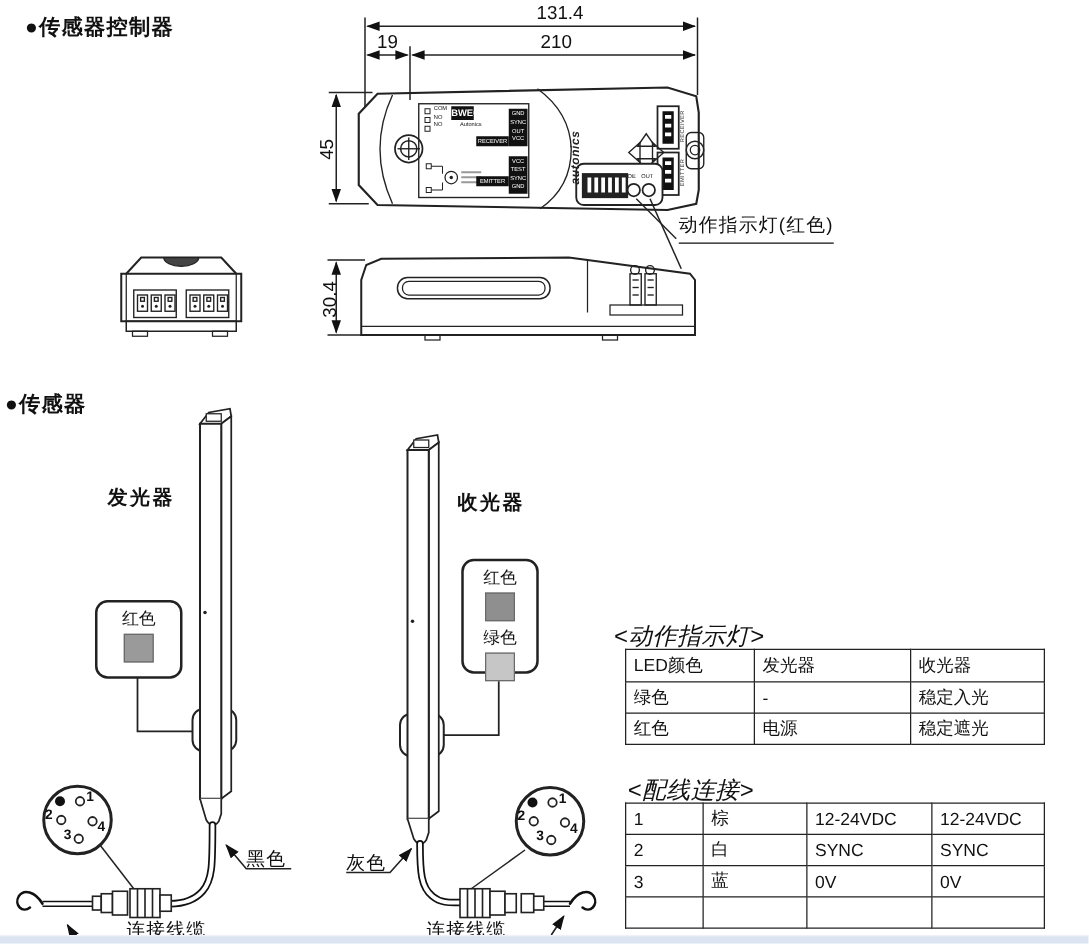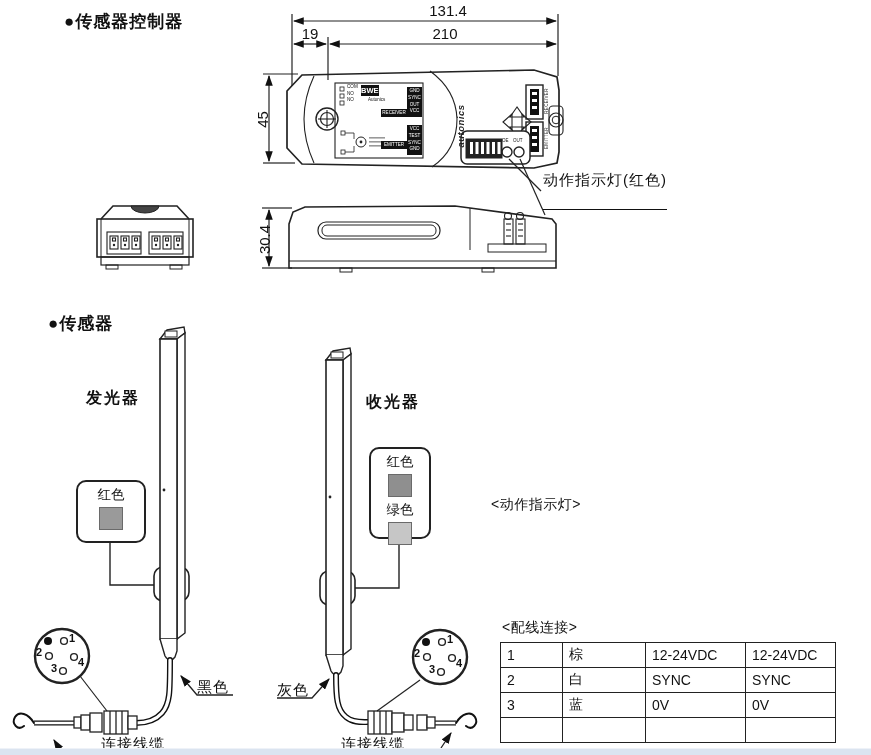--- a/index.html
+++ b/index.html
@@ -1,38 +1,38 @@
 <!DOCTYPE html>
 <html><head>
 <meta charset="utf-8">
 <style>
   html,body{margin:0;padding:0;background:#fff;}
   #page{position:relative;width:871px;height:755px;background:#fff;overflow:hidden;
         font-family:"Liberation Sans","DejaVu Sans",sans-serif;color:#111;}
   .abs{position:absolute;}
-  .h1{font-size:17px;font-weight:bold;letter-spacing:1px;margin-left:44px;}
+  .h1{font-size:17px;font-weight:bold;letter-spacing:1px;}
   .dim{font-size:15px;color:#111;text-align:center;}
   .vdim{font-size:15px;color:#111;text-align:center;transform:rotate(-90deg);transform-origin:center;}
   .sensor-name{font-size:16px;font-weight:bold;letter-spacing:2px;}
   .ann{font-size:15px;letter-spacing:1px;}
-  .ul{border-bottom:1.6px solid #111;padding-bottom:19px;}
+  .ul{border-bottom:1.6px solid #111;padding-bottom:4px;}
   .callout-box{position:absolute;border:2px solid #222;border-radius:10px;background:#fff;text-align:center;}
   .callout-box .lbl{font-size:13.5px;margin-top:4px;}
   .sq{margin:3px auto 0 auto;width:22px;height:21px;border:1px solid #6a6a6a;}
   .tiny{font-size:4.6px;line-height:6.6px;letter-spacing:0;color:#111;white-space:pre-line;}
   .badge{background:#111;color:#fff;text-align:center;overflow:hidden;}
   .pinblock{background:#111;color:#fff;font-size:4.6px;line-height:6.8px;text-align:center;white-space:pre-line;padding-top:1px;}
   .logo{font-size:9.5px;font-weight:bold;font-style:italic;letter-spacing:.5px;color:#222;
         transform:rotate(-90deg);transform-origin:center;text-align:center;}
   .vside{font-size:4.5px;letter-spacing:.3px;color:#333;transform:rotate(-90deg);transform-origin:center;text-align:center;}
   .pin-num{font-size:11px;font-weight:bold;}
   table.dt{border-collapse:collapse;table-layout:fixed;background:#fff;}
   table.dt td{border:1.3px solid #222;font-size:14px;padding:0 0 0 6px;vertical-align:middle;
               overflow:hidden;white-space:nowrap;}
-  .ttl{font-size:14px;letter-spacing:.5px;}
+  .ttl{font-size:19px;letter-spacing:.5px;font-style:italic;}
   .strip{position:absolute;left:0;width:871px;background:#dbe4f0;border-top:1px solid #eef2f8;}
 </style>
 </head>
 <body>
 
 <div id="page">
 
   <svg class="abs" style="left:0;top:0" width="871" height="755" viewBox="0 0 871 755">
     <defs>
       <marker id="ah" viewBox="0 0 10 7" refX="9" refY="3.5" markerWidth="9" markerHeight="6.5" orient="auto-start-reverse">
@@ -330,20 +330,44 @@
   <div class="abs pin-num" style="left:36px;top:646px">2</div>
   <div class="abs pin-num" style="left:51px;top:662px">3</div>
   <div class="abs pin-num" style="left:78px;top:656px">4</div>
 
   <div class="abs pin-num" style="left:447px;top:633px">1</div>
   <div class="abs pin-num" style="left:414px;top:647px">2</div>
   <div class="abs pin-num" style="left:429px;top:663px">3</div>
   <div class="abs pin-num" style="left:456px;top:657px">4</div>
 
   <div class="abs ttl" style="left:491px;top:496px">&lt;动作指示灯&gt;</div>
+  <table class="dt abs" style="left:500px;top:519px;width:335px">
+    <colgroup>
+        <col style="width:103px">
+        <col style="width:125px">
+        <col style="width:107px">
+      </colgroup>
+    <tbody>
+        <tr style="height:26px">
+      <td>LED颜色</td>
+      <td>发光器</td>
+      <td>收光器</td>
+    </tr>
+    <tr style="height:25px">
+      <td>绿色</td>
+      <td>-</td>
+      <td>稳定入光</td>
+    </tr>
+    <tr style="height:25px">
+      <td>红色</td>
+      <td>电源</td>
+      <td>稳定遮光</td>
+    </tr>
+  </tbody>
+    </table>
 
   <div class="abs ttl" style="left:502px;top:619px">&lt;配线连接&gt;</div>
   <table class="dt abs" style="left:500px;top:642px;width:335px">
     <colgroup>
         <col style="width:62px">
         <col style="width:83px">
         <col style="width:100px">
         <col style="width:90px">
       </colgroup>
     <tbody>

